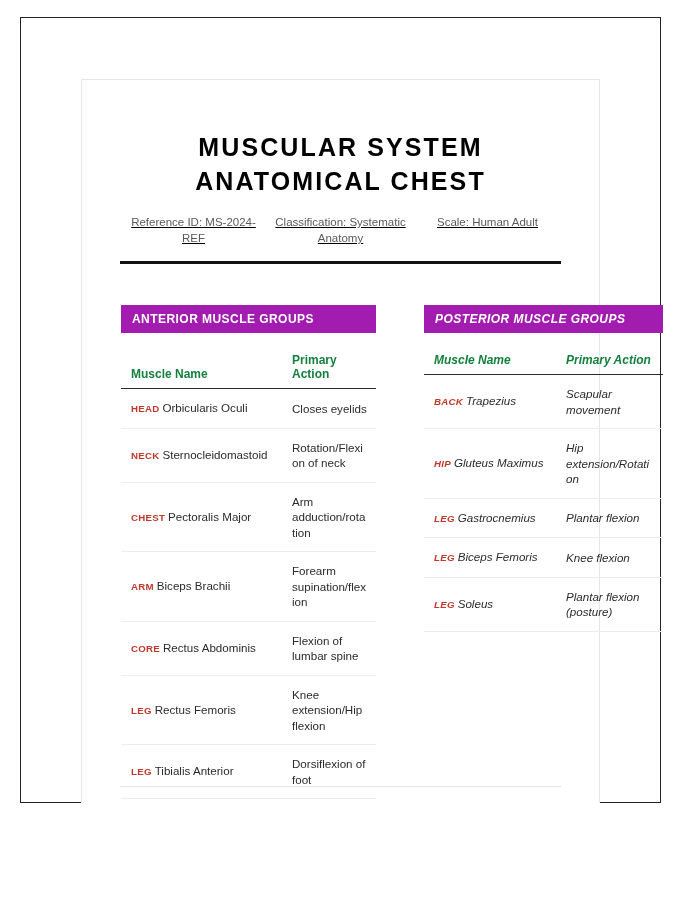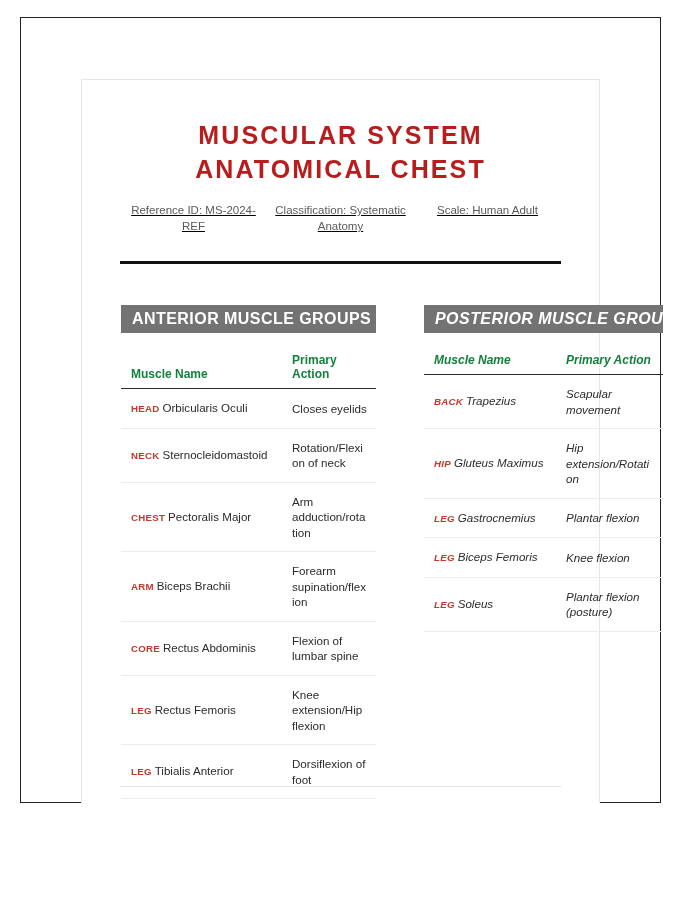--- a/index.html
+++ b/index.html
@@ -40,27 +40,27 @@
     width:700px; height:900px;
   }
 
   
   .doc-header{
     position:absolute;
     left:120px; top:118px;
     width:441px;
   }
   .doc-title{
-    margin:0;
+    margin:12px;
     text-align:center;
     font-size:25px;
     font-weight:bold;
     letter-spacing:2.1px;
     line-height:34px;
-    color:#b91c1c;
+    color:#000000;
   }
   .meta-row{
     display:flex;
     margin-top:16px;
     text-decoration:underline;
   }
   .meta-cell{
     flex:1;
     text-align:center;
     font-size:11.5px;
@@ -75,23 +75,23 @@
     width:441px; height:3px;
     background:#111111;
   }
 
   
   .panel{ position:absolute; }
   #panel-anterior{ left:121px; top:305px; width:255px; }
   #panel-posterior{ left:424px; top:305px; width:239px;font-style:italic; }
 
   .panel-bar{
-    background:#737373;
+    background:#a21caf;
     color:#ffffff;
-    font-size:16px;
+    font-size:12px;
     font-weight:bold;
     letter-spacing:0.45px;
     padding:8px 10px 8px 11px;
     box-sizing:border-box;
     height:28px;
     line-height:12px;
     white-space:nowrap;
   }
 
   table.muscle-table{

